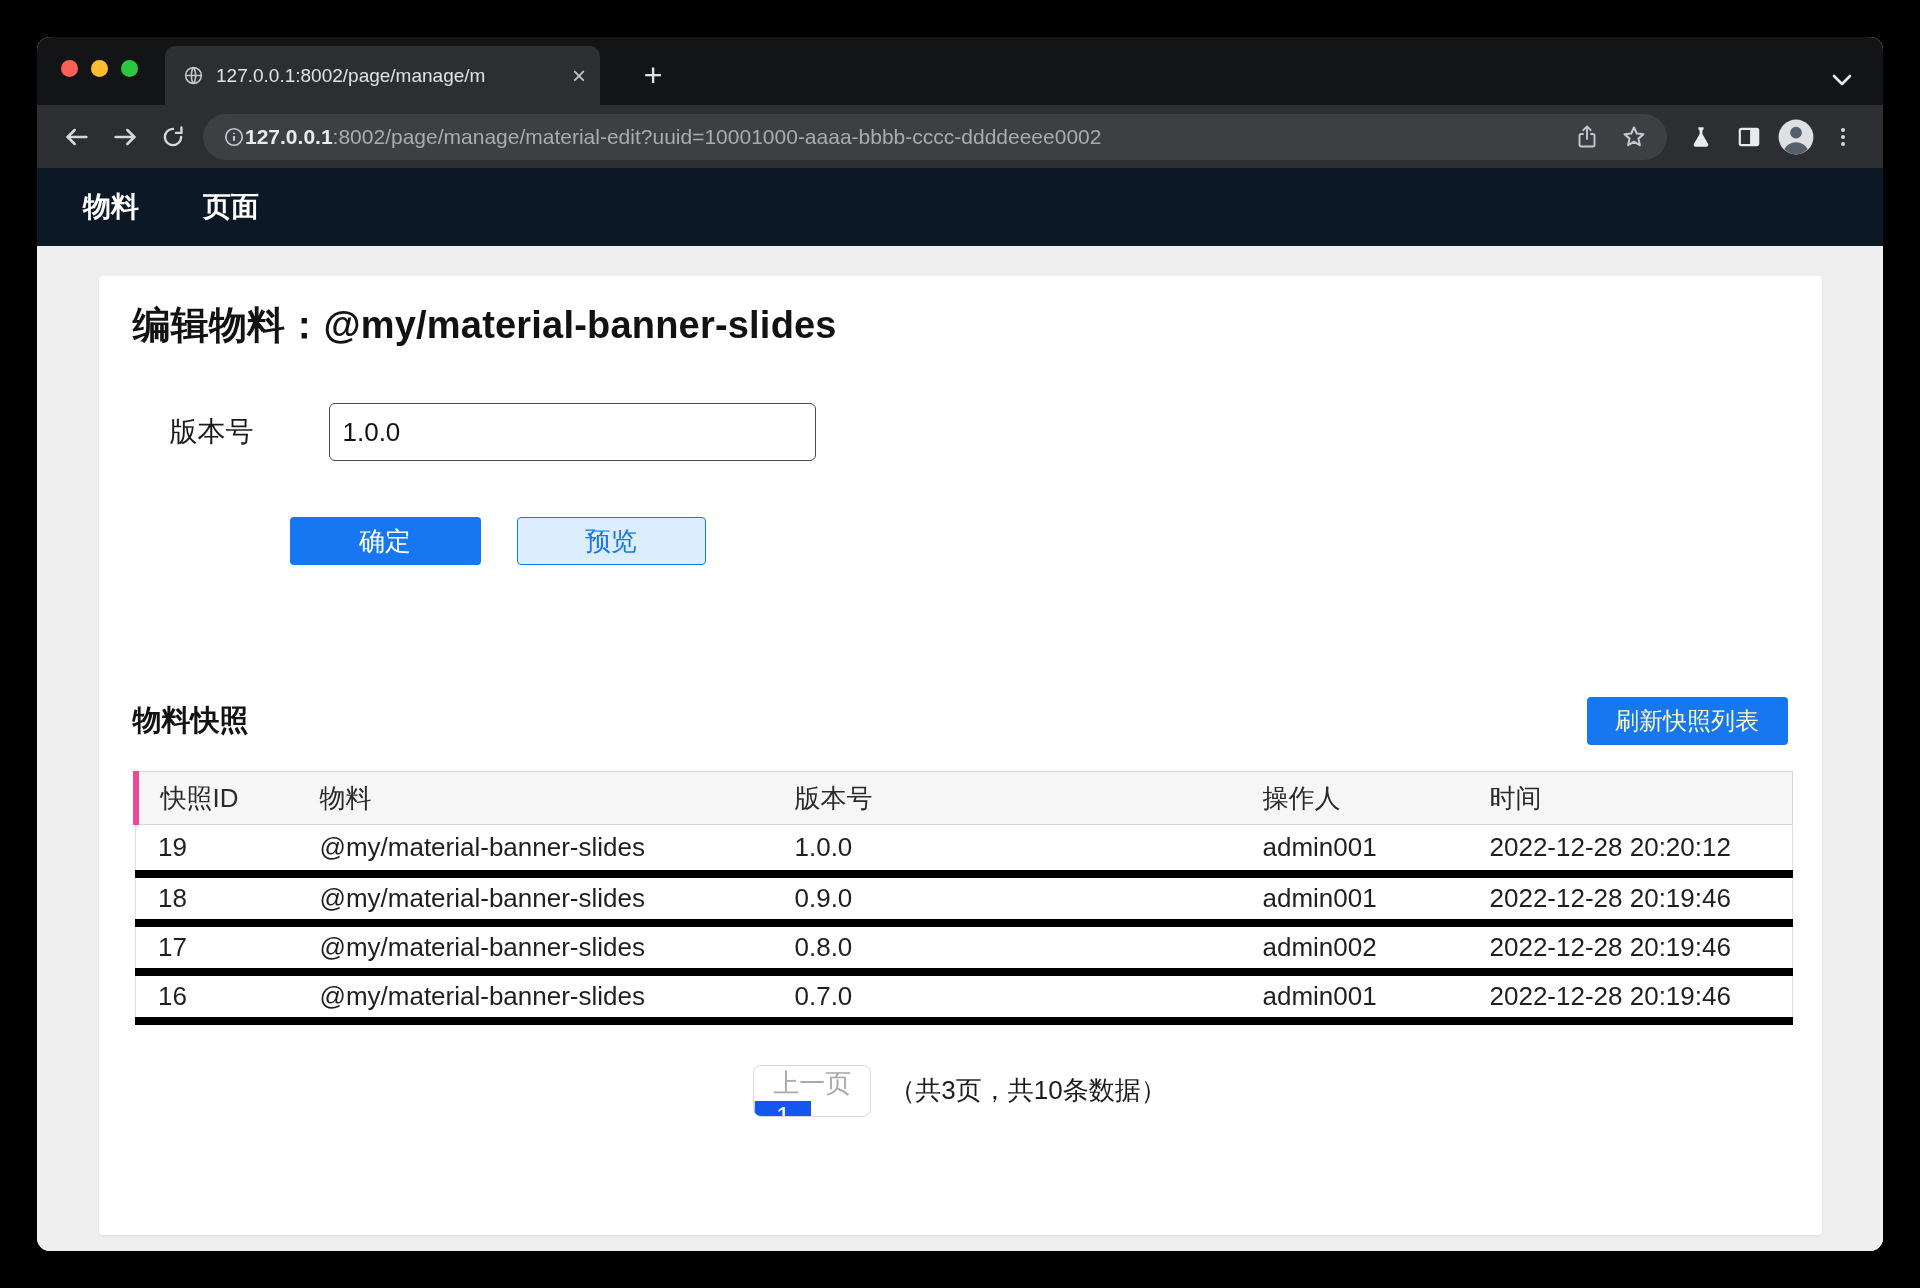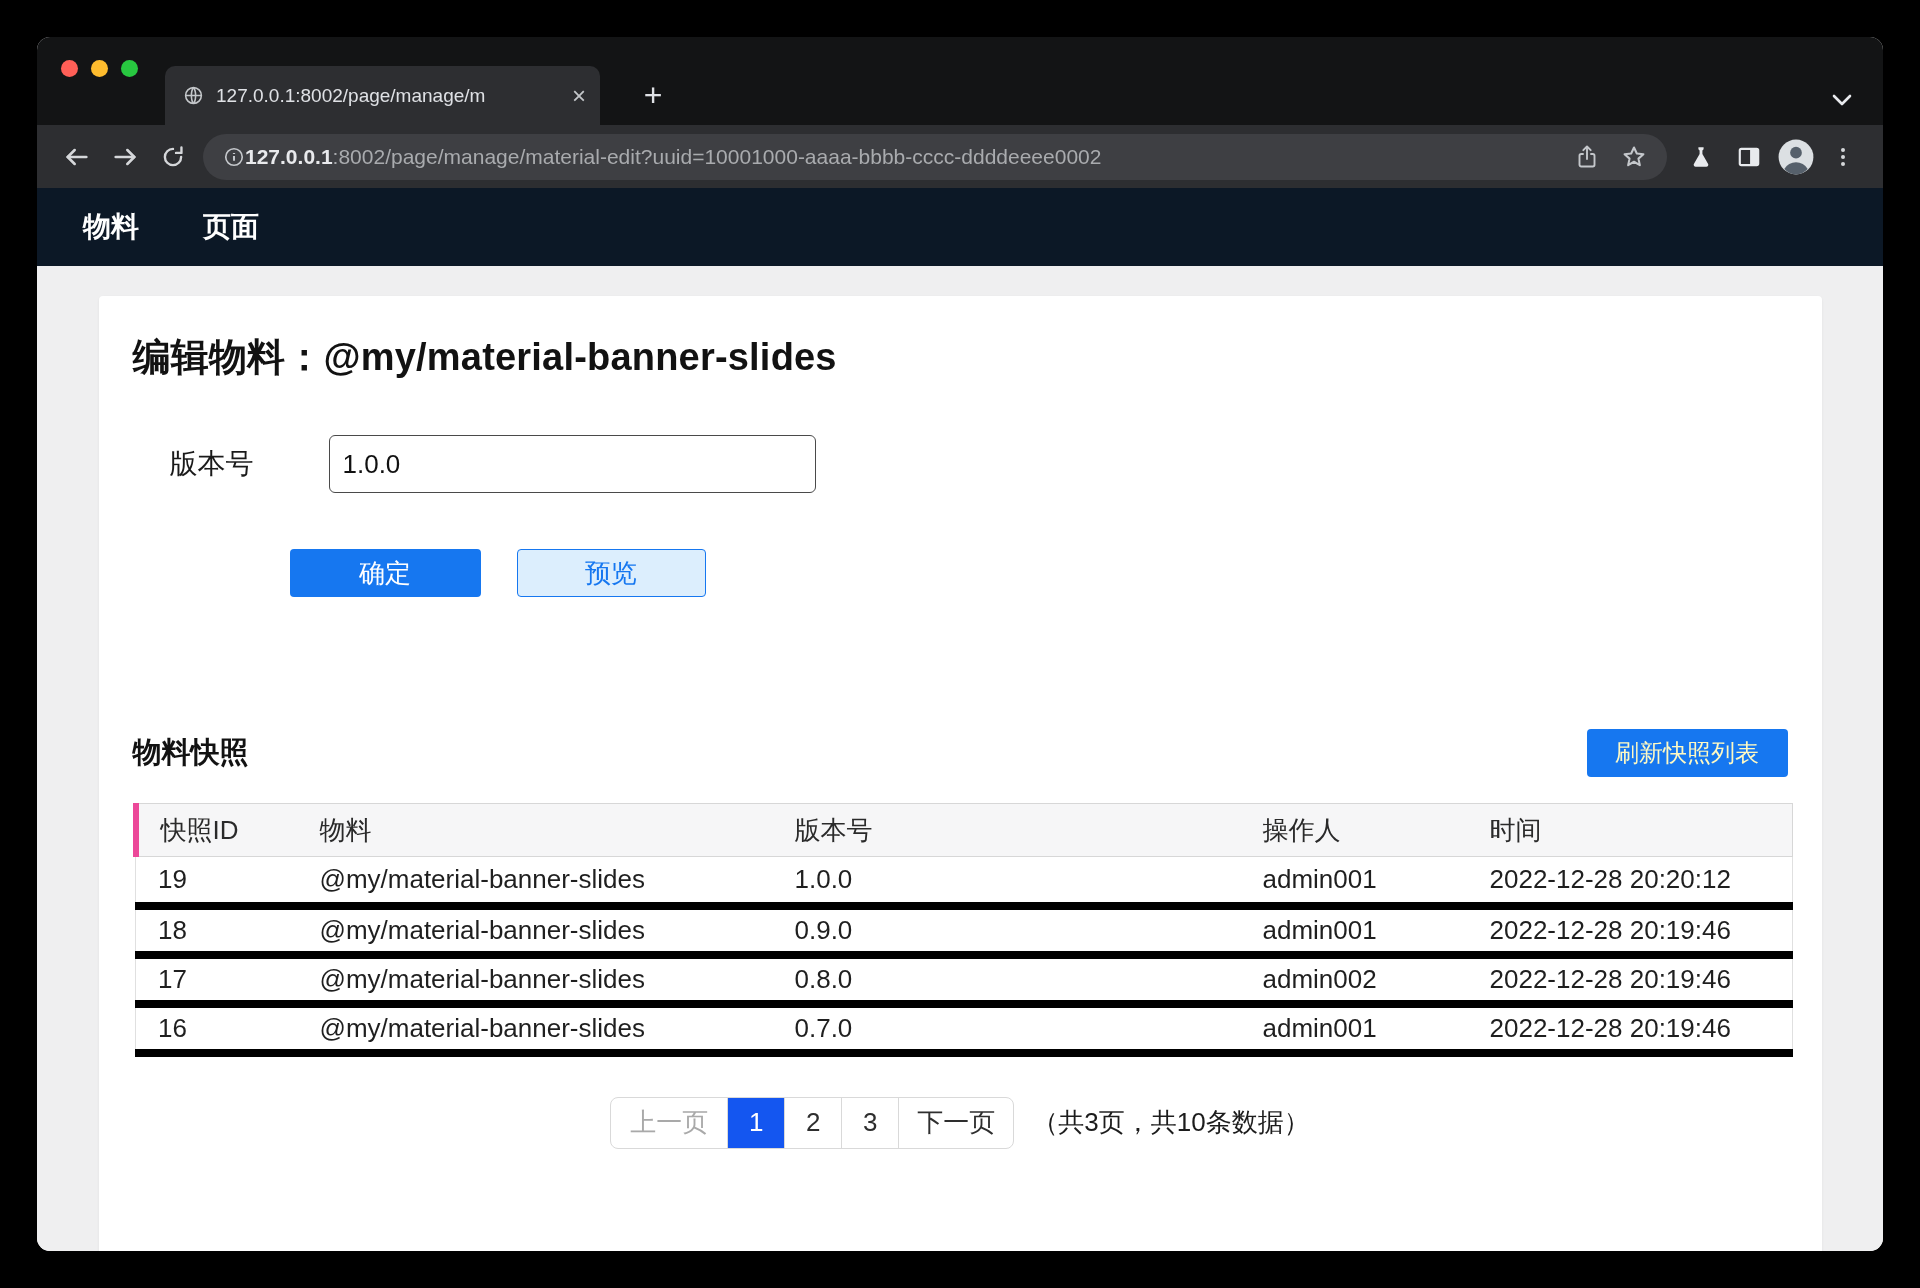--- a/index.html
+++ b/index.html
@@ -2,21 +2,21 @@
 <html><head>
 <meta charset="utf-8">
 <style>
   * { box-sizing: border-box; margin: 0; padding: 0; }
   html,body { width:1920px; height:1288px; background:#000; font-family:"Liberation Sans","DejaVu Sans",sans-serif; }
 
   .window { position:absolute; left:37px; top:37px; width:1846px; height:1214px;
             border-radius:13px; overflow:hidden; background:#efeff0; }
 
   
-  .tabstrip { position:relative; height:88px; background:#131415; }
+  .tabstrip { position:relative; height:68px; background:#131415; }
   .traffic { position:absolute; left:24px; top:23px; display:flex; gap:13px; }
   .light { width:17px; height:17px; border-radius:50%; }
   .light.red { background:#ff5f57; } .light.yellow { background:#febc2e; } .light.green { background:#28c840; }
   .tab { position:absolute; left:128px; bottom:0; width:435px; height:59px; background:#2d2e31;
          border-radius:10px 10px 0 0; display:flex; align-items:center; padding:0 14px 0 18px; gap:12px; }
   .tab-title { flex:1; color:#dfe1e5; font-size:19px; white-space:nowrap; overflow:hidden;
                -webkit-mask-image:linear-gradient(90deg,#000 80%,transparent 98%);
                mask-image:linear-gradient(90deg,#000 80%,transparent 98%); }
   .tab-close { color:#c3c6c9; font-size:24px; line-height:1; cursor:default; }
   .newtab { position:absolute; left:596px; bottom:10px; width:40px; height:40px; display:flex;
@@ -38,21 +38,21 @@
   
   .navbar { height:78px; background:#0c1826; display:flex; align-items:center; padding-left:46px; gap:64px; }
   .nav-item { color:#fff; font-size:28px; font-weight:600; cursor:default; }
   .nav-item.active { font-weight:700; }
 
   
   .content { height:1005px; background:#efeff0; }
   .card { width:1723px; height:959px; margin:30px auto 0; background:#fff; border-radius:4px;
           padding:0 34px; box-shadow:0 1px 3px rgba(0,0,0,.06); overflow:hidden; }
 
-  .page-title { padding-top:36px; font-size:38px; font-weight:700; color:#121212; letter-spacing:.2px; }
+  .page-title { padding-top:24px; font-size:38px; font-weight:700; color:#121212; letter-spacing:.2px; }
 
   .form-row { margin-top:52px; padding-left:37px; display:flex; align-items:center; }
   .form-label { width:159px; font-size:28px; color:#1a1a1a; }
   .version-input { width:487px; height:58px; border:1px solid #4a4a4a; border-radius:6px;
                    font-size:26px; padding:0 13px; color:#111; background:#fff;
                    font-family:"Liberation Sans","DejaVu Sans",sans-serif; }
 
   .btn-row { margin-top:56px; padding-left:157px; display:flex; gap:36px; }
   button { font-family:"Liberation Sans","DejaVu Sans",sans-serif; cursor:default; }
   .btn-confirm { width:191px; height:48px; background:#1677f0; color:#fff; font-size:26px;
@@ -69,21 +69,21 @@
           font-size:26px; color:#1f1f1f; }
   th { height:53px; background:#f6f6f7; font-weight:400; text-align:left; padding-left:22px;
        color:#2a2a2a; border-top:1px solid #d7d7d7; border-bottom:1px solid #d7d7d7; }
   th:first-child { border-left:6px solid #ec4899; }
   th:last-child  { border-right:1px solid #d7d7d7; }
   td { height:49px; padding-left:22px; border-bottom:8px solid #000000; background:#fff; }
   td:first-child { border-left:1px solid #e0e0e0; }
   td:last-child  { border-right:1px solid #e0e0e0; }
 
   .pagi-row { margin-top:40px; display:flex; justify-content:center; align-items:center; gap:18px; }
-  .pager { display:flex; border:1px solid #d9d9d9; border-radius:8px; overflow:hidden; height:52px; background:#fff; }
+  .pager { display:flex; border:1px solid #d9d9d9; border-radius:8px; overflow:hidden; height:52px; background:#fff;flex-direction:column; }
   .pg { display:flex; align-items:center; justify-content:center; font-size:26px; color:#2e2e2e;
         border-left:1px solid #d9d9d9; }
   .pg:first-child { border-left:none; }
   .pg-prev { width:116px; color:#a9a9a9; }
   .pg-num  { width:57px; }
   .pg-num.active { background:#1456f0; color:#fff; }
   .pg-next { width:115px; }
   .pg-summary { font-size:26px; color:#1c1c1c; }
 
   svg { display:block; }

